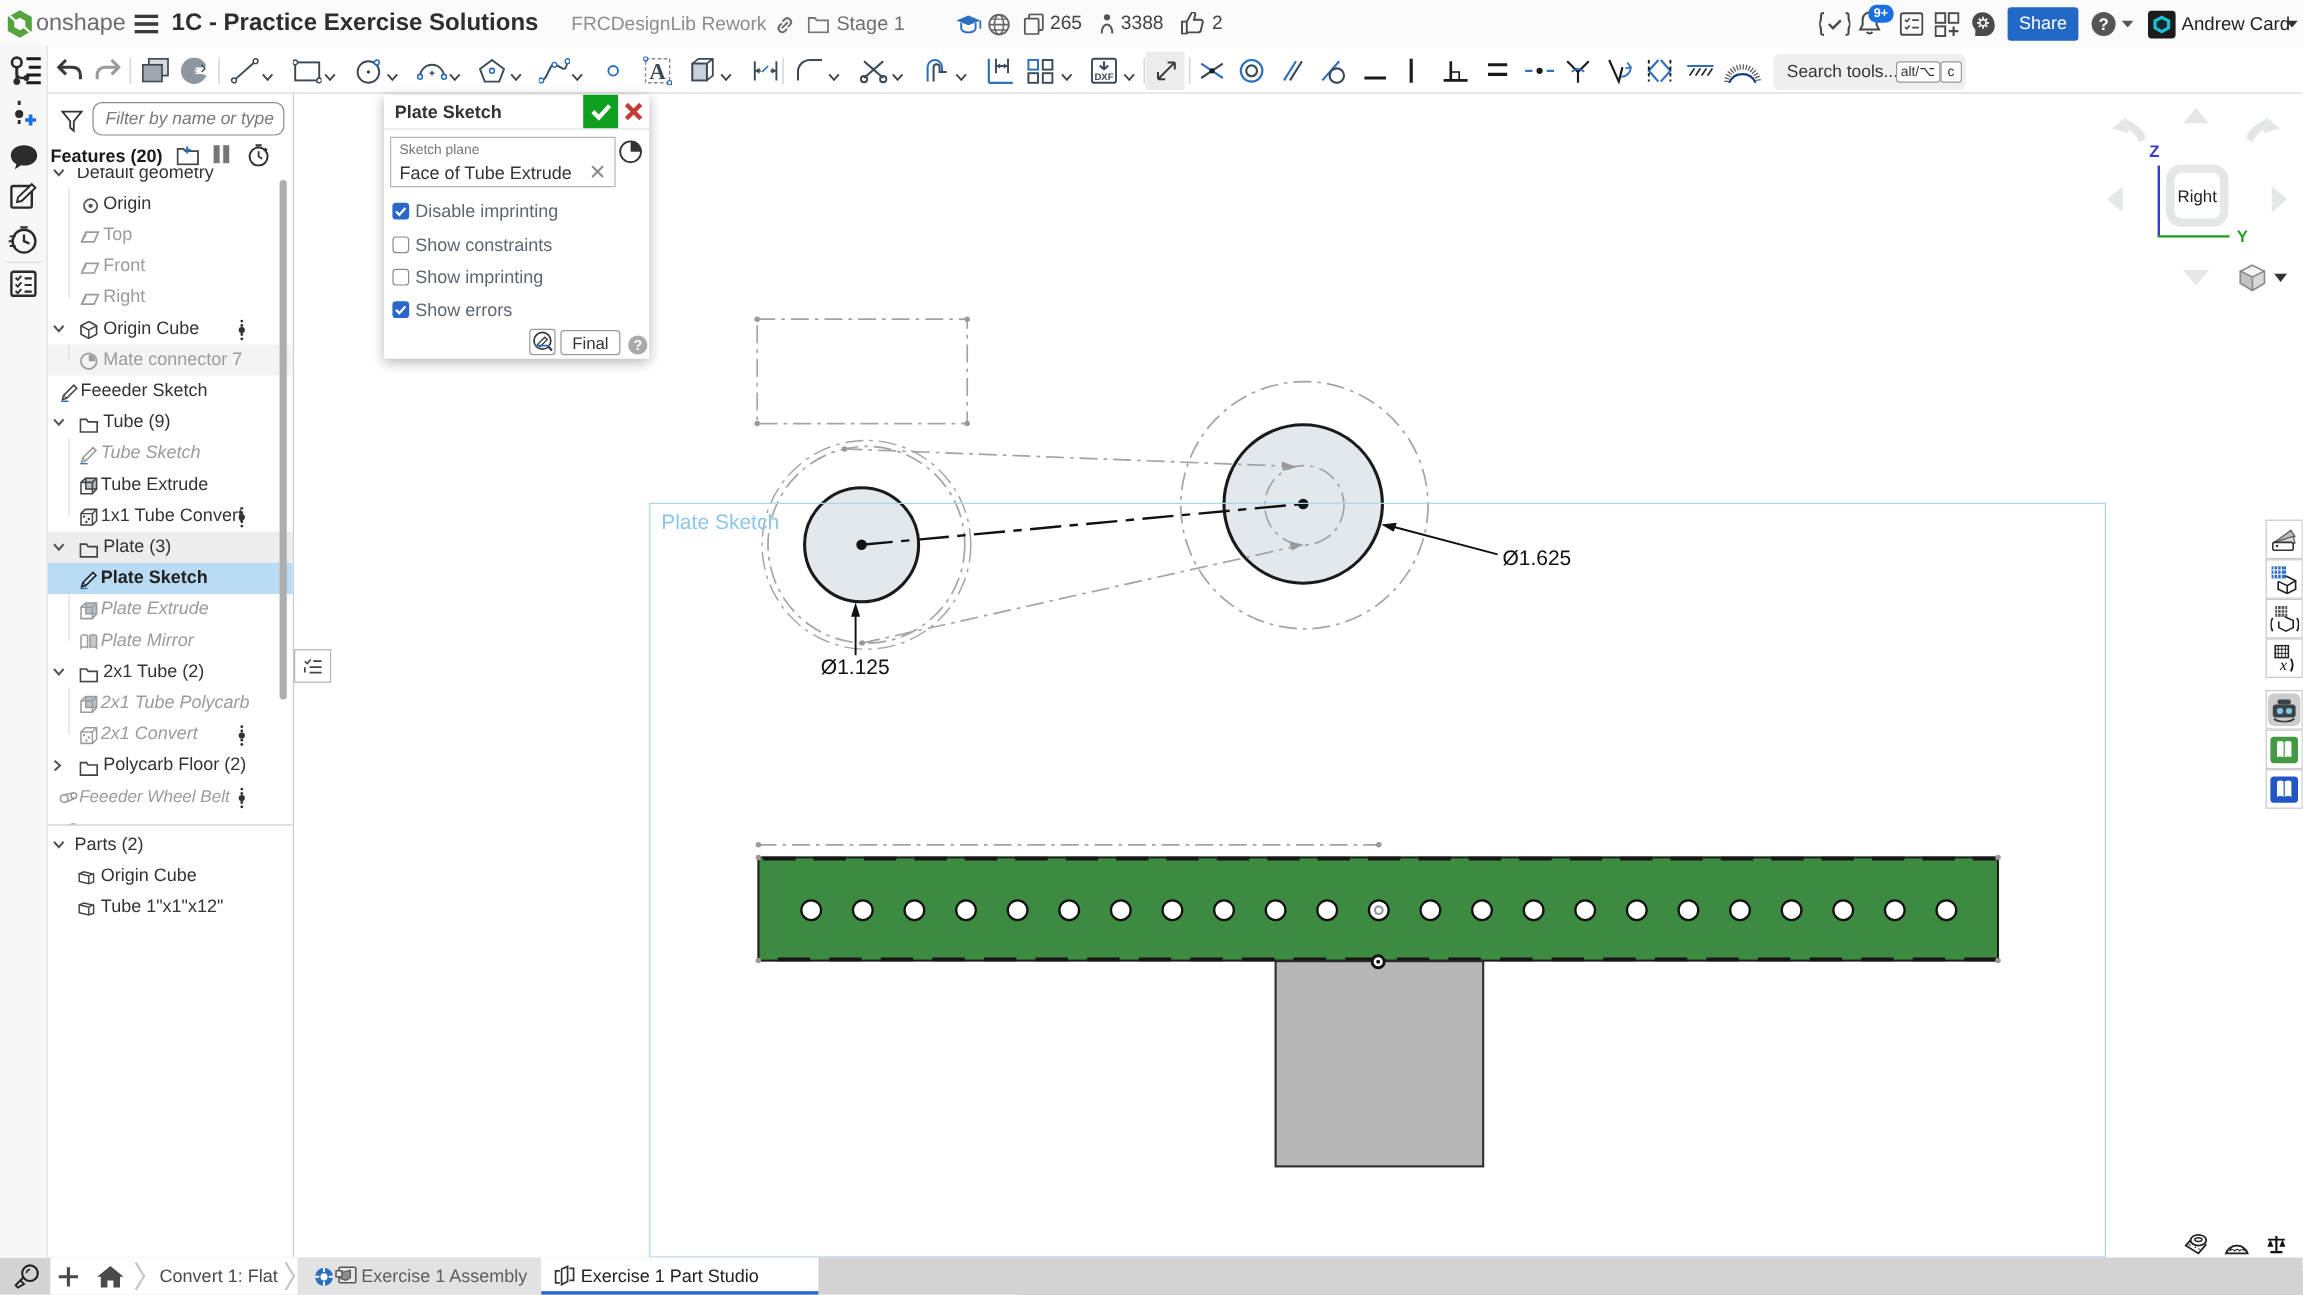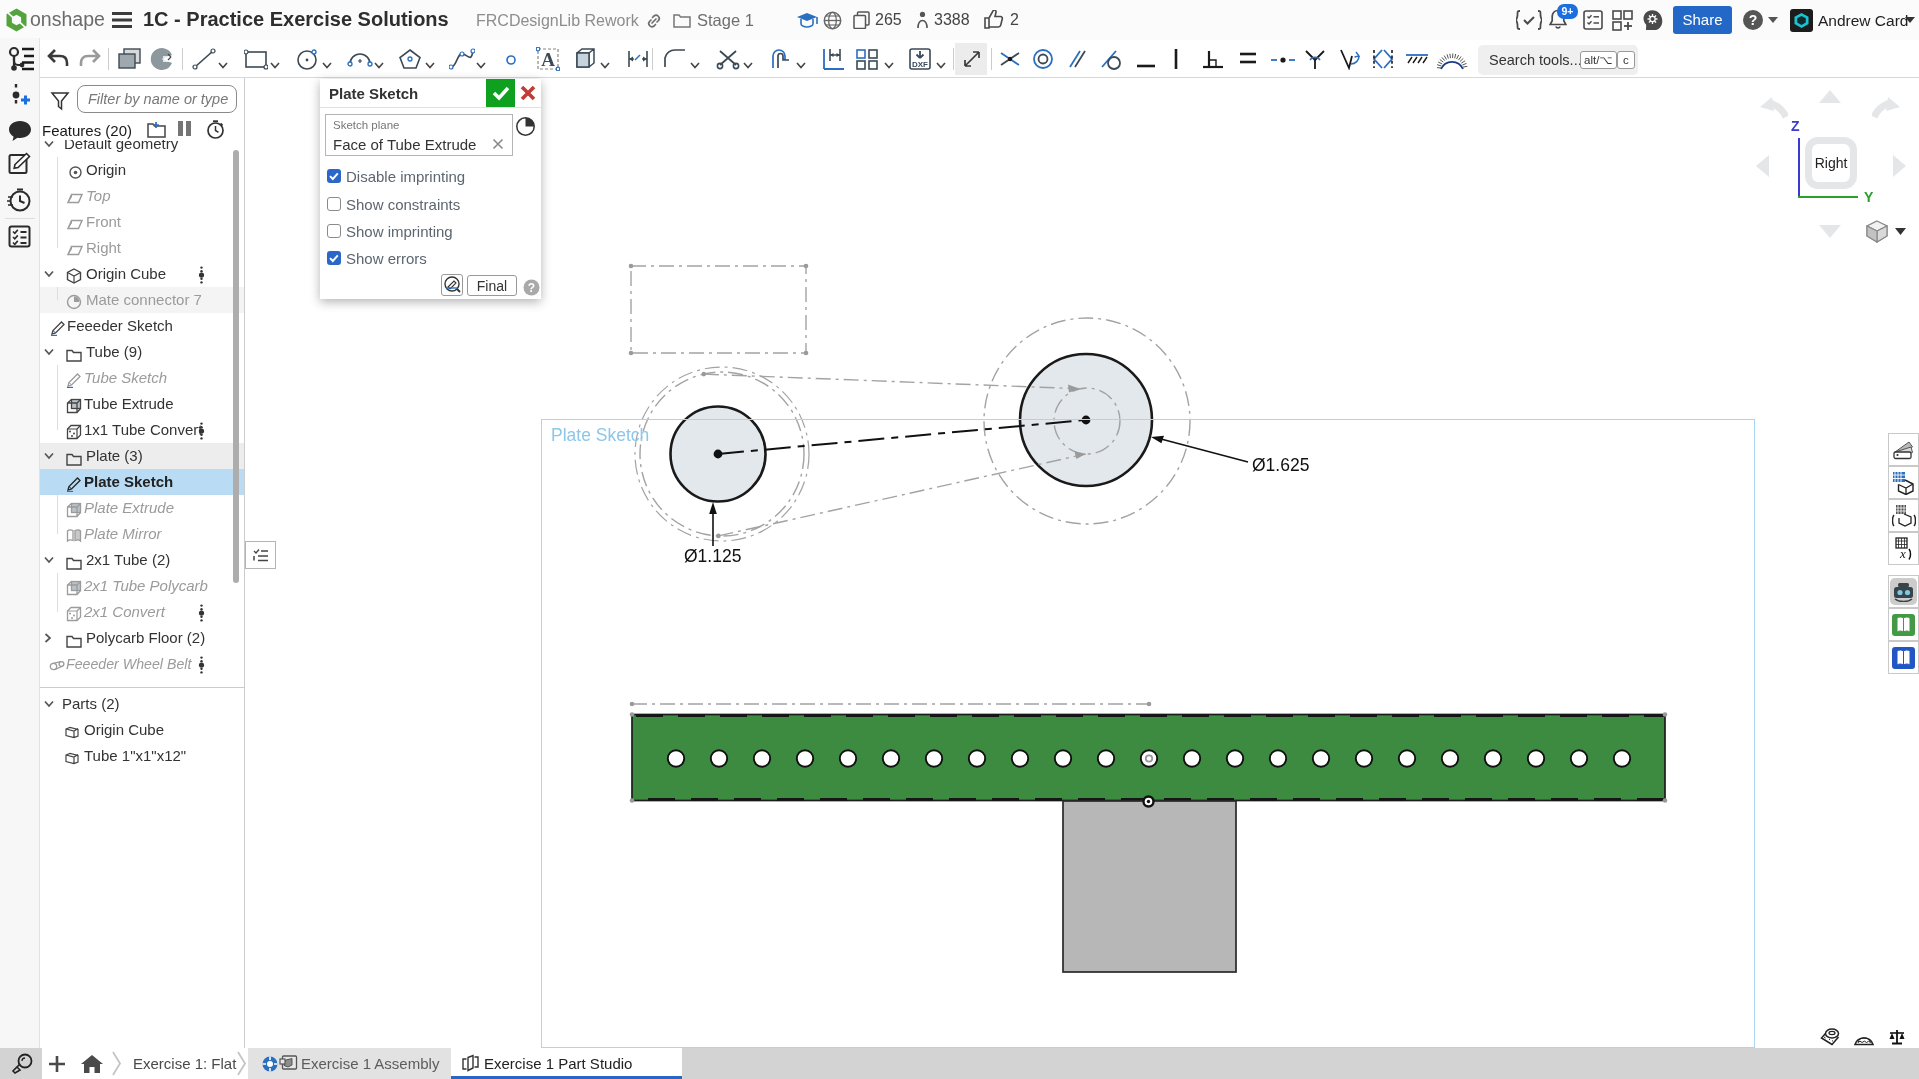--- a/index.html
+++ b/index.html
@@ -439,21 +439,21 @@
       <rect x="1.5" y="1.5" width="20" height="20" rx="2" fill="none" stroke="#2b2b2b" stroke-width="2"></rect>
       <path d="M5 6.5 l1.8 1.8 3 -3.4 M5 12 l1.8 1.8 3 -3.4 M5 17.5 l1.8 1.8 3 -3.4" stroke="#2b2b2b" stroke-width="1.6" fill="none"></path>
       <path d="M12.5 7 h6 M12.5 12.5 h6 M12.5 18 h6" stroke="#2b2b2b" stroke-width="1.8"></path>
     </svg>
   </div>
 <div class="abs panel" style="overflow:hidden">
     <svg width="20" height="20" viewBox="0 0 20 20" style="position:absolute;left:10px;top:13px" xmlns="http://www.w3.org/2000/svg">
       <path d="M2 2 H18 L11.5 10 V18 l-3 -2.5 V10 Z" fill="none" stroke="#333" stroke-width="1.5"></path>
     </svg>
     <div class="abs" style="left:37px;top:7px;width:160px;height:28px;border:1px solid #8a8a8a;border-radius:8px;font-size:14.5px;font-style:italic;color:#787878;line-height:26px;padding-left:10px">Filter by name or type</div>
-    <div class="abs" style="left:2px;top:44px;font-size:15px;font-weight:normal;color:#1a1a1a">Features (20)</div>
+    <div class="abs" style="left:2px;top:44px;font-size:15px;font-weight:bold;color:#1a1a1a">Features (20)</div>
     <svg width="19" height="17" viewBox="0 0 19 17" style="position:absolute;left:107px;top:43px" xmlns="http://www.w3.org/2000/svg">
       <path d="M1 3 h5 l1.5 2 H18 v11 H1 z" fill="none" stroke="#444" stroke-width="1.5"></path>
       <path d="M9 1 v6 M6 4 h6" stroke="#2a6fc0" stroke-width="1.7"></path>
     </svg>
     <div class="abs" style="left:138px;top:43px;width:4.5px;height:15px;background:#757575"></div>
     <div class="abs" style="left:146px;top:43px;width:4.5px;height:15px;background:#757575"></div>
     <svg width="19" height="19" viewBox="0 0 19 19" style="position:absolute;left:166px;top:42px" xmlns="http://www.w3.org/2000/svg">
       <circle cx="9.5" cy="10.5" r="7.5" fill="none" stroke="#333" stroke-width="1.7"></circle>
       <path d="M9.5 6 V10.5 l3 1.8" fill="none" stroke="#333" stroke-width="1.5"></path>
       <path d="M7 1.2 h5" stroke="#333" stroke-width="1.8"></path>
@@ -468,21 +468,21 @@
         </span>
         <span class="abs" style="left:24px">Default geometry</span>
       </div>
       <div class="row " style="top:17px;">
         <span class="ticon" style="left:28px"><svg width="15" height="15" viewBox="0 0 15 15" style="" xmlns="http://www.w3.org/2000/svg">
             <circle cx="7.5" cy="7.5" r="5.5" fill="none" stroke="#555" stroke-width="1.4"></circle>
             <circle cx="7.5" cy="7.5" r="1.8" fill="#555"></circle>
           </svg></span>
         <span class="abs" style="left:46px">Origin</span>
       </div>
-      <div class="row gray" style="top:43px;font-style:italic;">
+      <div class="row gray" style="top:43px;">
         <span class="ticon" style="left:27px"><svg width="16" height="15" viewBox="0 0 16 15" style="" xmlns="http://www.w3.org/2000/svg">
             <path d="M1 11.5 L4.5 3.5 H15 L11.5 11.5 Z" fill="none" stroke="#9b9b9b" stroke-width="1.4"></path>
             <path d="M4.5 3.5 L4.5 6 L1 11.5" fill="none" stroke="#9b9b9b" stroke-width="1"></path>
           </svg></span>
         <span class="abs" style="left:46px">Top</span>
       </div>
       <div class="row gray" style="top:69px;">
         <span class="ticon" style="left:27px"><svg width="16" height="15" viewBox="0 0 16 15" style="" xmlns="http://www.w3.org/2000/svg">
             <path d="M1 11.5 L4.5 3.5 H15 L11.5 11.5 Z" fill="none" stroke="#9b9b9b" stroke-width="1.4"></path>
             <path d="M4.5 3.5 L4.5 6 L1 11.5" fill="none" stroke="#9b9b9b" stroke-width="1"></path>
@@ -870,21 +870,21 @@
     <div class="abs" style="left:42px;top:0;width:412px;height:31px;background:#fff"></div>
     <svg width="18" height="18" viewBox="0 0 18 18" style="position:absolute;left:48px;top:7px" xmlns="http://www.w3.org/2000/svg">
       <path d="M9 1 v16 M1 9 h16" stroke="#4a4a4a" stroke-width="2.6"></path>
     </svg>
     <svg width="24" height="20" viewBox="0 0 24 20" style="position:absolute;left:80px;top:6px" xmlns="http://www.w3.org/2000/svg">
       <path d="M12 1 L23 10 h-3 v9 h-5.5 v-6 h-5 v6 H4 v-9 H1 Z" fill="#4a4a4a"></path>
     </svg>
     <svg width="10" height="25" viewBox="0 0 10 25" style="position:absolute;left:112px;top:3px" xmlns="http://www.w3.org/2000/svg">
       <path d="M1 1 L8 12.5 L1 24" stroke="#c4c4c4" stroke-width="1.8" fill="none"></path>
     </svg>
-    <div class="abs tabtxt" style="left:133px;top:0">Exercise 1: Flat</div>
+    <div class="abs tabtxt" style="left:133px;top:0">Convert 1: Flat</div>
     <svg width="10" height="25" viewBox="0 0 10 25" style="position:absolute;left:237px;top:3px" xmlns="http://www.w3.org/2000/svg">
       <path d="M1 1 L8 12.5 L1 24" stroke="#c4c4c4" stroke-width="1.8" fill="none"></path>
     </svg>
     <div class="abs" style="left:248px;top:0;width:203px;height:31px;background:#e2e2e2"></div>
     <svg width="16" height="16" viewBox="0 0 16 16" style="position:absolute;left:262px;top:8px" xmlns="http://www.w3.org/2000/svg">
       <circle cx="8" cy="8" r="7.5" fill="#2a6fc0"></circle>
       <circle cx="8" cy="8" r="3" fill="#fff"></circle>
       <path d="M8 .5 V4 M8 12 V15.5 M.5 8 H4 M12 8 H15.5" stroke="#fff" stroke-width="1.6"></path>
     </svg>
     <svg width="19" height="18" viewBox="0 0 19 18" style="position:absolute;left:279px;top:7px" xmlns="http://www.w3.org/2000/svg">

